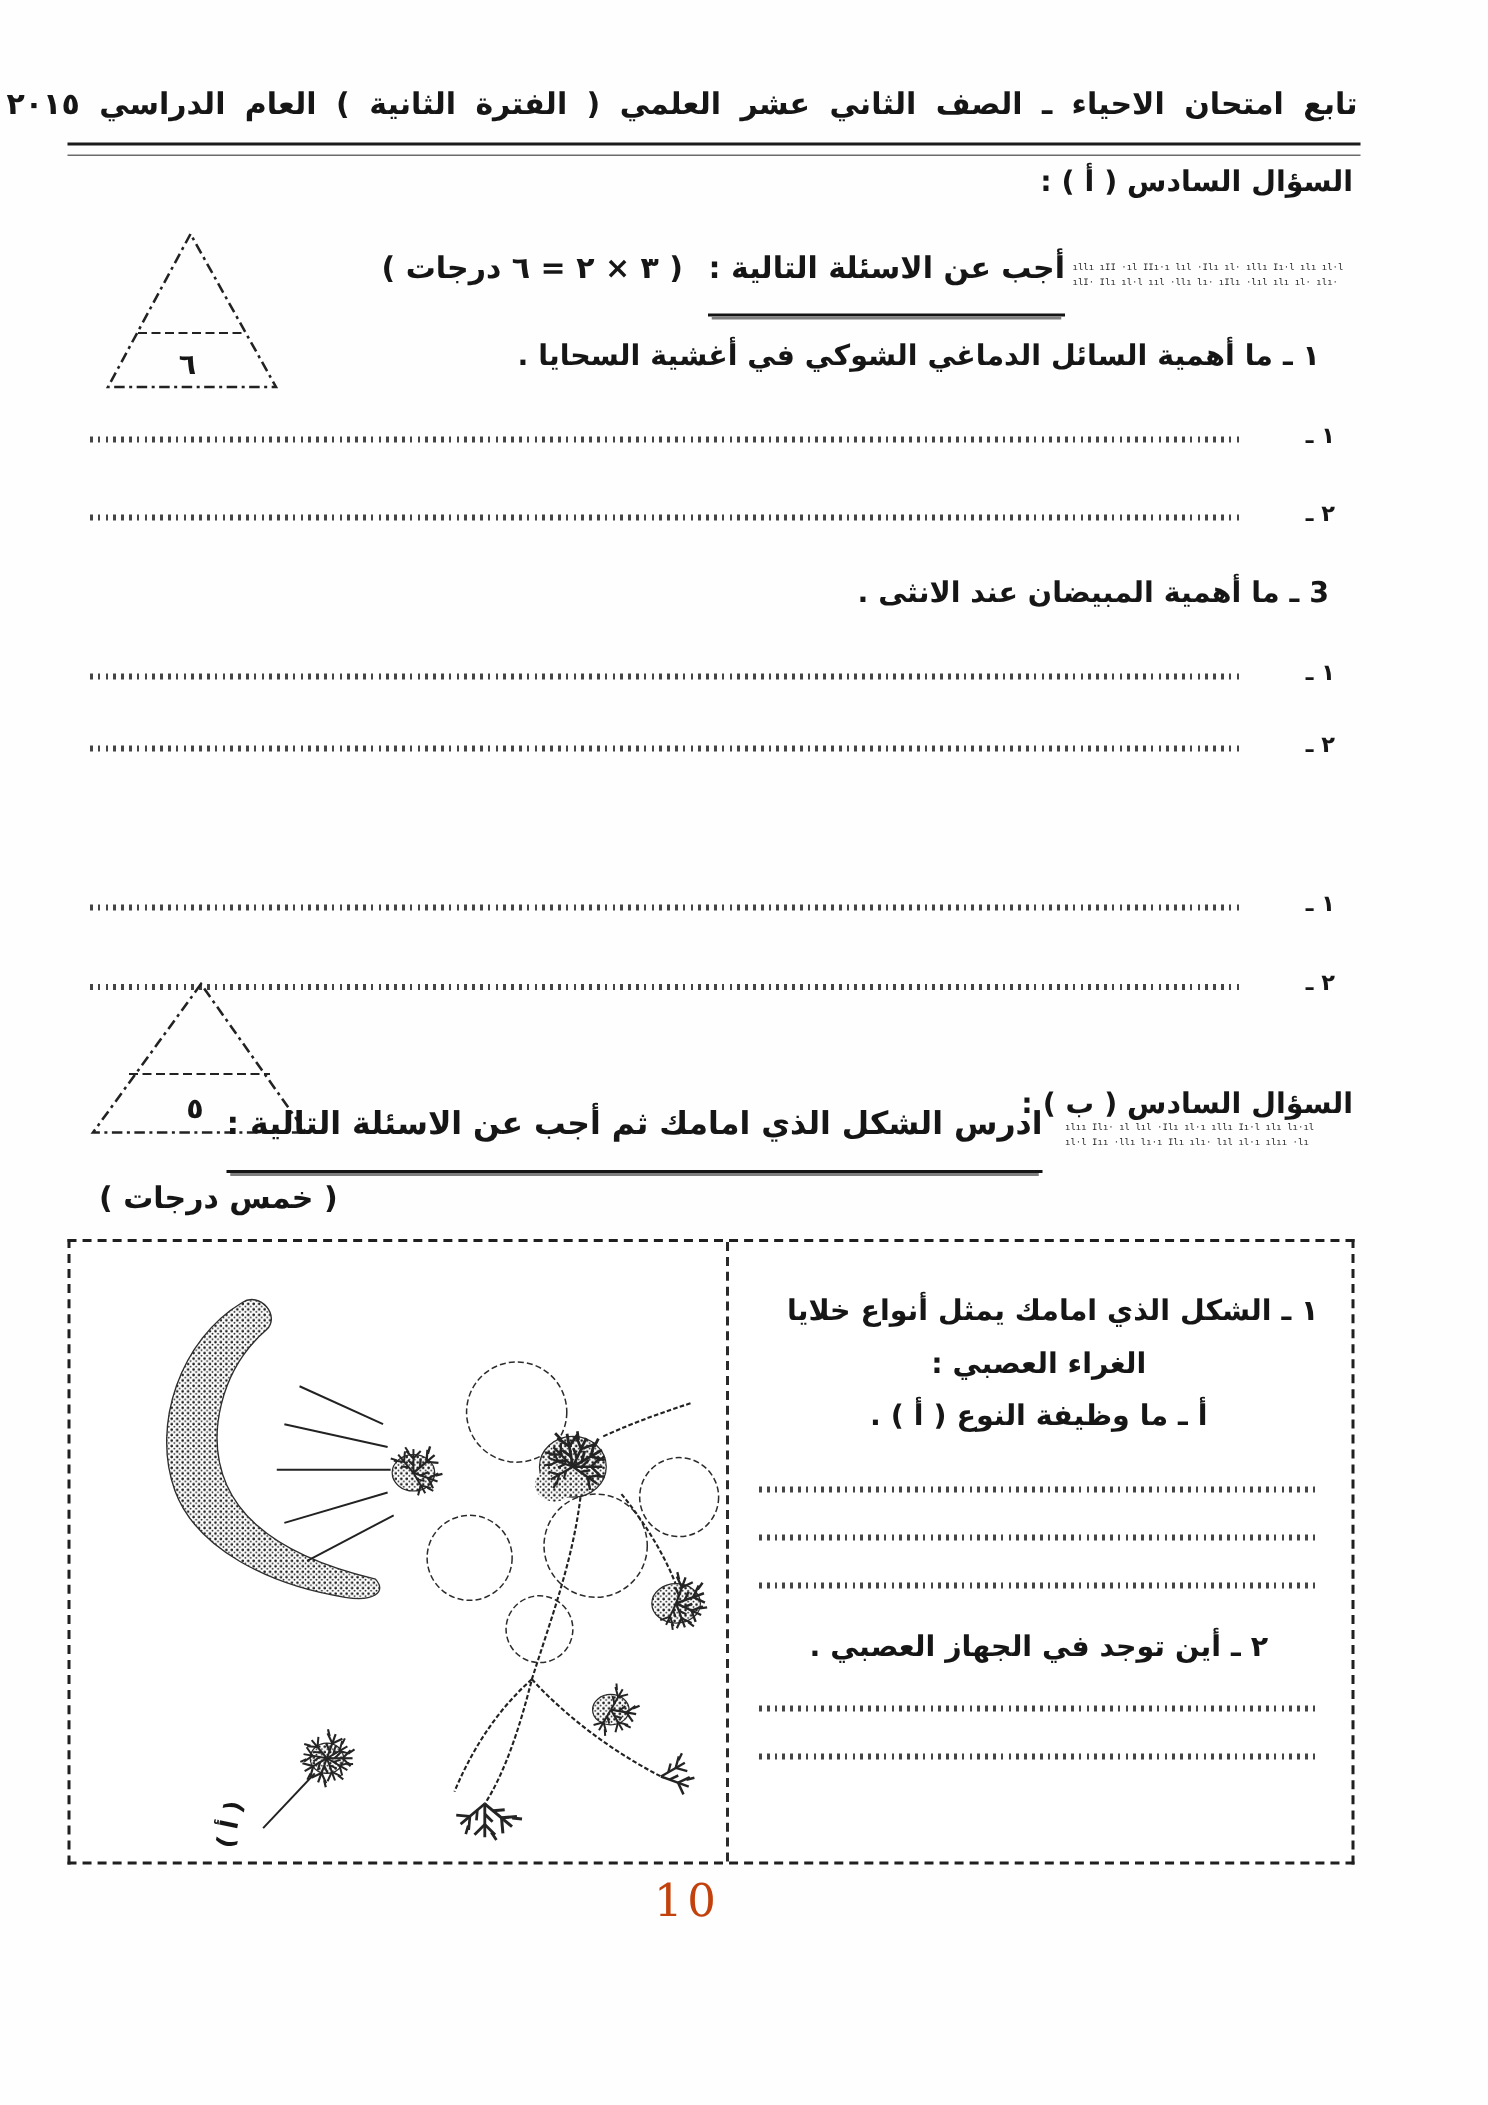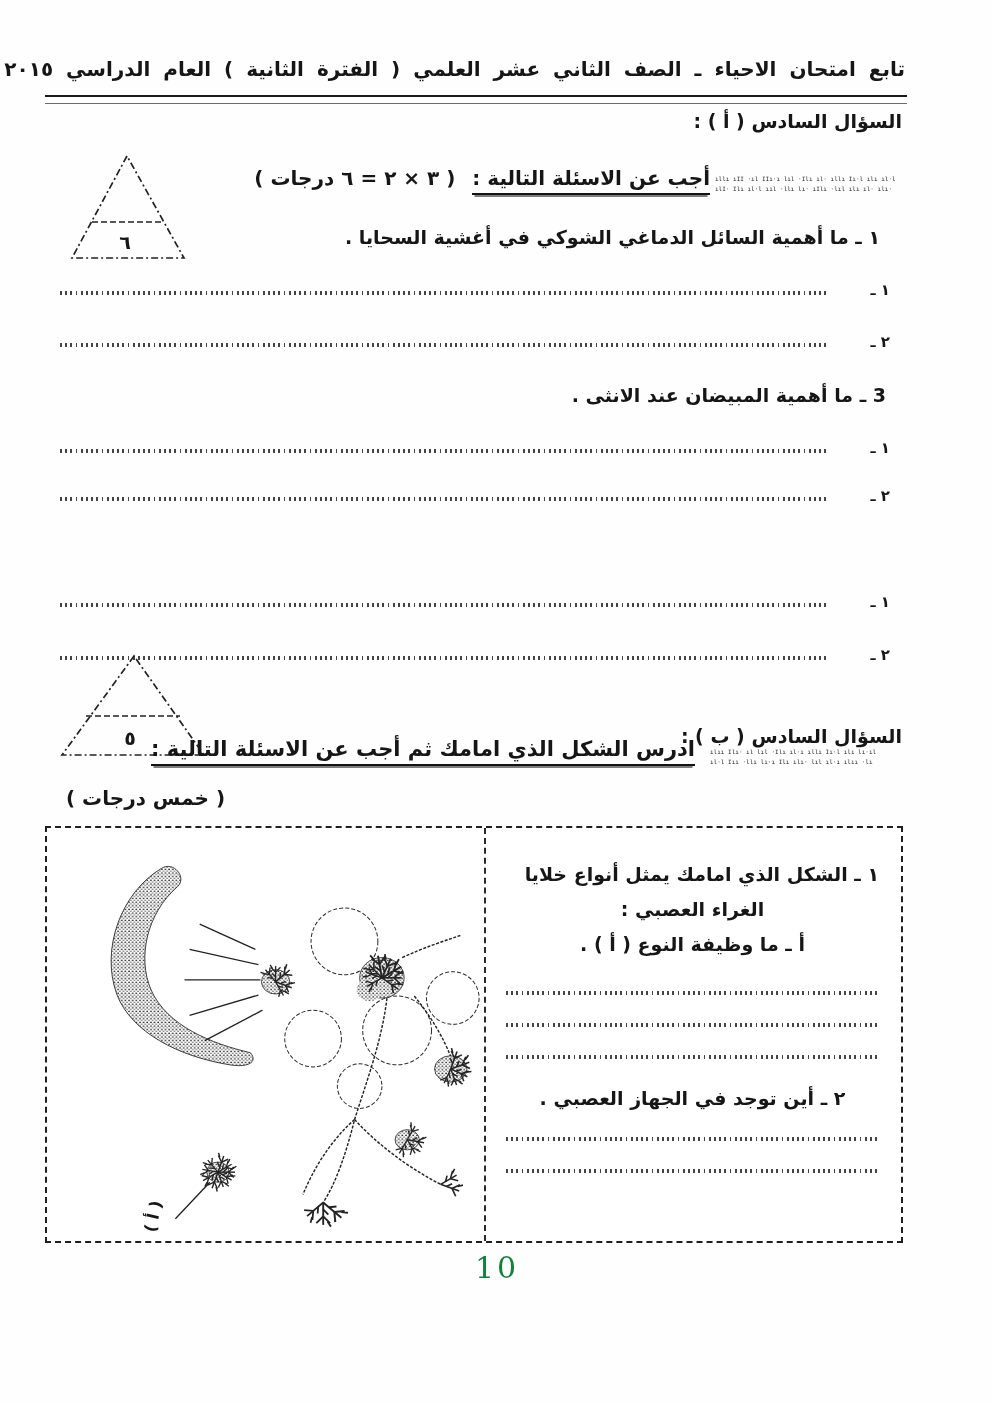--- a/index.html
+++ b/index.html
@@ -15,21 +15,21 @@
                border-top:2.5px solid #1b1b1b;border-bottom:1.5px solid rgba(27,27,27,.65);}
 
   .sec-heading{font:700 19px "DejaVu Sans",sans-serif;white-space:nowrap;}
   .q6a-heading{top:110px;right:90px;}
   .q6b-heading{top:725px;right:90px;}
 
   
   .instr1{top:166px;right:282px;font:700 20px "DejaVu Sans",sans-serif;white-space:nowrap;}
   .instr2{top:737px;right:297px;font:700 21px "DejaVu Sans",sans-serif;white-space:nowrap;}
   .u-heavy{border-bottom:2.5px solid #141414;box-shadow:0 4.5px 0 -2.5px rgba(20,20,20,.55);
-           padding-bottom:3px;}
+           padding-bottom:19px;}
   .marks-inline{margin-right:10px;}
 
   
   .stamp{font:400 6px/1.6 "DejaVu Sans Mono",monospace;color:#262626;letter-spacing:0;
          white-space:nowrap;overflow:hidden;filter:blur(.3px);}
   .noise-a{top:174px;left:715px;width:186px;}
   .noise-b{top:747px;left:710px;width:196px;}
 
   
   .q-text{font:700 19px "DejaVu Sans",sans-serif;white-space:nowrap;}
@@ -57,21 +57,21 @@
   .fig-divider{width:0;border-left:2px dashed #2a2a2a;height:100%;}
   .text-cell{flex:1;box-sizing:border-box;padding:34px 22px 0 20px;direction:rtl;}
   .b-line1{font:700 19px/1.35 "DejaVu Sans",sans-serif;text-align:right;white-space:nowrap;}
   .b-line2{font:700 19px "DejaVu Sans",sans-serif;text-align:center;margin-top:10px;}
   .b-sub  {font:700 19px "DejaVu Sans",sans-serif;text-align:center;margin-top:13px;white-space:nowrap;}
   .b-q2   {font:700 19px "DejaVu Sans",sans-serif;text-align:center;margin-top:28px;white-space:nowrap;}
   .b-dots{height:4px;opacity:.88;margin-top:28px;
     background-image:repeating-linear-gradient(90deg,#2b2b2b 0 1.8px,transparent 1.8px 5.2px);}
   .b-dots.first{margin-top:36px;}
 
-  .page-number{top:1250px;left:436px;font:400 30px "DejaVu Serif",serif;letter-spacing:3px;color:#15803d;margin-left:39px;}
+  .page-number{top:1250px;left:436px;font:400 30px "DejaVu Serif",serif;letter-spacing:3px;color:#c2410c;}
 
   svg .ink{stroke:#222;fill:none;}
 </style>
 </head>
 <body>
 
 <div class="page">
 
   <div class="abs header-title rtl">تابع امتحان الاحياء ـ الصف الثاني عشر العلمي ( الفترة الثانية ) العام الدراسي ٢٠١٥ - ٢٠١٦</div>
   <div class="abs header-rule"></div>

